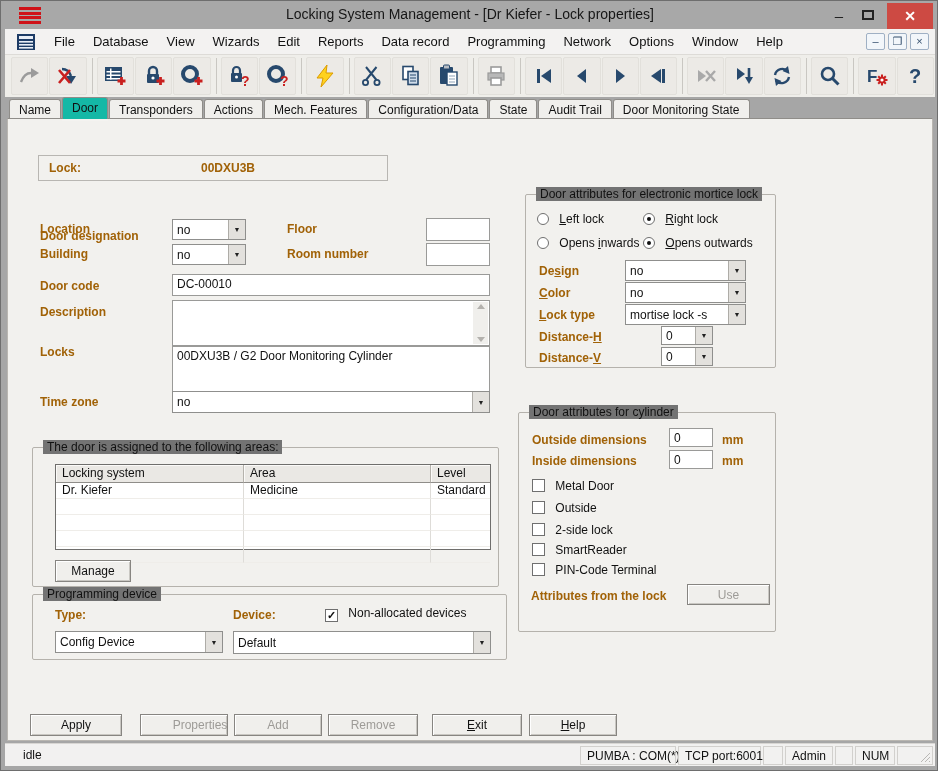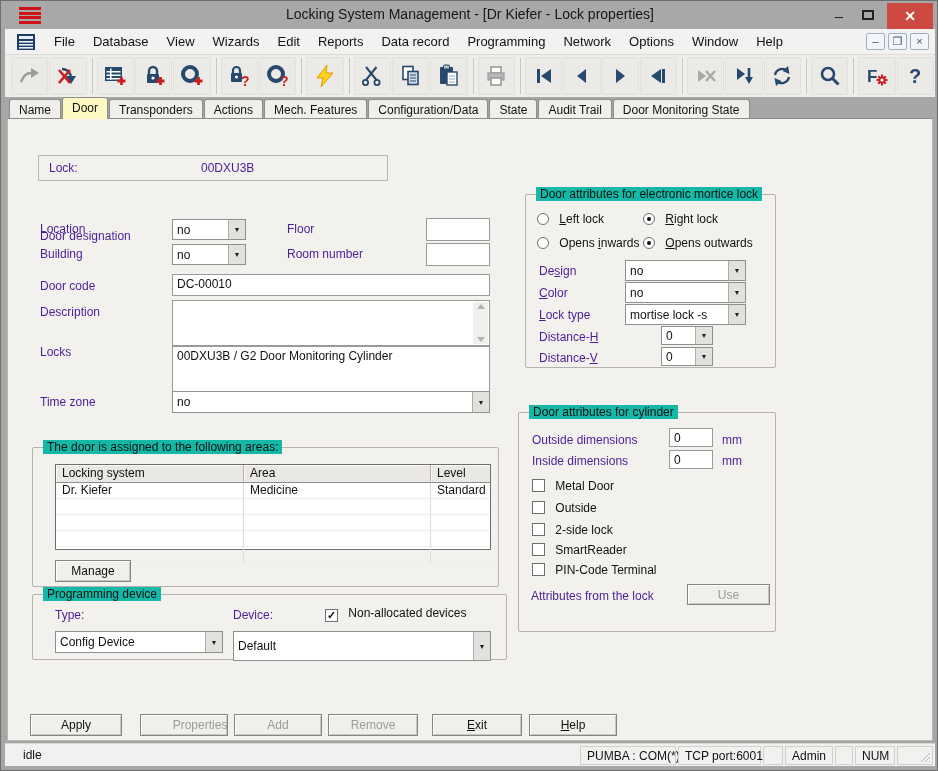--- a/index.html
+++ b/index.html
@@ -27,32 +27,32 @@
   .mdi-btn { width:19px; height:17px; border:1px solid #9fb0c4; background:#f2f6fa; color:#35506e;
              font-size:11px; line-height:15px; text-align:center; border-radius:2px; }
   
   .toolbar { position:absolute; left:4px; top:54px; width:930px; height:42px; background:#efeeea; display:flex; align-items:center; padding-left:6px; }
   .tbtn { width:38px; height:38px; display:flex; align-items:center; justify-content:center; background:#eceae6; border:1px solid #e2e0db; border-radius:2px; margin-right:1px; }
   .tsep { width:1px; height:36px; background:#c9c7c2; margin:0 4px; }
   
   .tabbar { position:absolute; left:8px; top:96px; width:924px; height:22px; display:flex; align-items:flex-end; }
   .tab { height:20px; padding:3px 9px 0 9px; background:#f0efec; border:1px solid #8f8d89; border-bottom:none;
          border-radius:3px 3px 0 0; margin-right:1px; font-size:12px; color:#111; white-space:nowrap; }
-  .tab.active { height:22px; background:#fef9c3; font-weight:normal; position:relative; z-index:3; box-shadow:0 2px 0 #f4f3f0;margin-top:28px; }
+  .tab.active { height:22px; background:#14b8a6; font-weight:normal; position:relative; z-index:3; box-shadow:0 2px 0 #f4f3f0;margin-top:28px; }
   
   .page { position:absolute; left:6px; top:117px; width:926px; height:623px; background:#f2f1ee;
           border:1px solid #b9b6b1; border-top:1px solid #8f8d89; }
   .abs { position:absolute; }
-  .lbl { position:absolute; font-size:12px; color:#4c1d95; white-space:nowrap; }
+  .lbl { position:absolute; font-size:12px; color:#a16207; white-space:nowrap;font-weight:bold; }
   .field { position:absolute; background:#fff; border:1px solid #9a9a98; font-size:12px; padding:2px 4px; color:#111; overflow:hidden; white-space:nowrap; }
   .combo { position:absolute; background:#fff; border:1px solid #8f8f8d; display:flex; align-items:center; font-size:12px; }
   .combo .val { flex:1; padding:0 4px; overflow:hidden; white-space:nowrap; }
   .combo .dd { width:17px; align-self:stretch; background:#e3e1dd; border-left:1px solid #aeaca7; display:flex; align-items:center; justify-content:center; font-size:7px; color:#222; }
   .groupbox { position:absolute; border:1px solid #b5b2ac; border-radius:2px; }
-  .groupbox .legend { position:absolute; top:-8px; left:10px; background:#14b8a6; padding:0 4px; font-size:12px; color:#111; white-space:nowrap; }
+  .groupbox .legend { position:absolute; top:-8px; left:10px; background:#737373; padding:0 4px; font-size:12px; color:#111; white-space:nowrap; }
   .pushbtn { position:absolute; background:#f0efec; border:1px solid #878581; box-shadow:inset 1px 1px 0 #ffffff, inset -1px -1px 0 #c9c7c2;
              font-size:12px; color:#111; display:flex; align-items:center; justify-content:center; }
   .pushbtn.disabled { color:#9d9b97; }
   .cb { display:inline-block; width:13px; height:13px; background:#fff; border:1px solid #6f6f6f; vertical-align:-2px;
         font-size:11px; line-height:11px; text-align:center; color:#111; font-weight:bold; }
   .radio { display:inline-block; width:12px; height:12px; border:1px solid #6f6f6f; border-radius:50%; background:#fff; vertical-align:-2px; position:relative; }
   .radio.on::after { content:""; position:absolute; left:3px; top:3px; width:4px; height:4px; border-radius:50%; background:#111; }
   .cbrow, .radiorow { position:absolute; font-size:12px; white-space:nowrap; }
   .cbrow span.txt, .radiorow span.txt { margin-left:7px; }
   
@@ -393,21 +393,21 @@
       <span class="lbl" style="left:22px; top:13px;">Type:</span>
       <span class="lbl" style="left:200px; top:13px;">Device:</span>
       <span class="cbrow" style="left:292px; top:11px;">
         <span class="cb">✓</span>
         <span class="txt">Non-allocated devices</span>
       </span>
       <div class="combo" style="left:22px; top:36px; width:168px; height:22px;">
         <span class="val">Config Device</span>
         <span class="dd">▼</span>
       </div>
-      <div class="combo" style="left:200px; top:36px; width:258px; height:30px;gap:24px;">
+      <div class="combo" style="left:200px; top:36px; width:258px; height:23px;gap:24px;">
         <span class="val">Default</span>
         <span class="dd">▼</span>
       </div>
     </div>
 
     <div class="groupbox" style="left:517px; top:75px; width:251px; height:174px;">
       <span class="legend">Door attributes for electronic mortice lock</span>
       <span class="radiorow" style="left:11px; top:17px;">
         <span class="radio"></span>
         <span class="txt"><u>L</u>eft lock</span>

